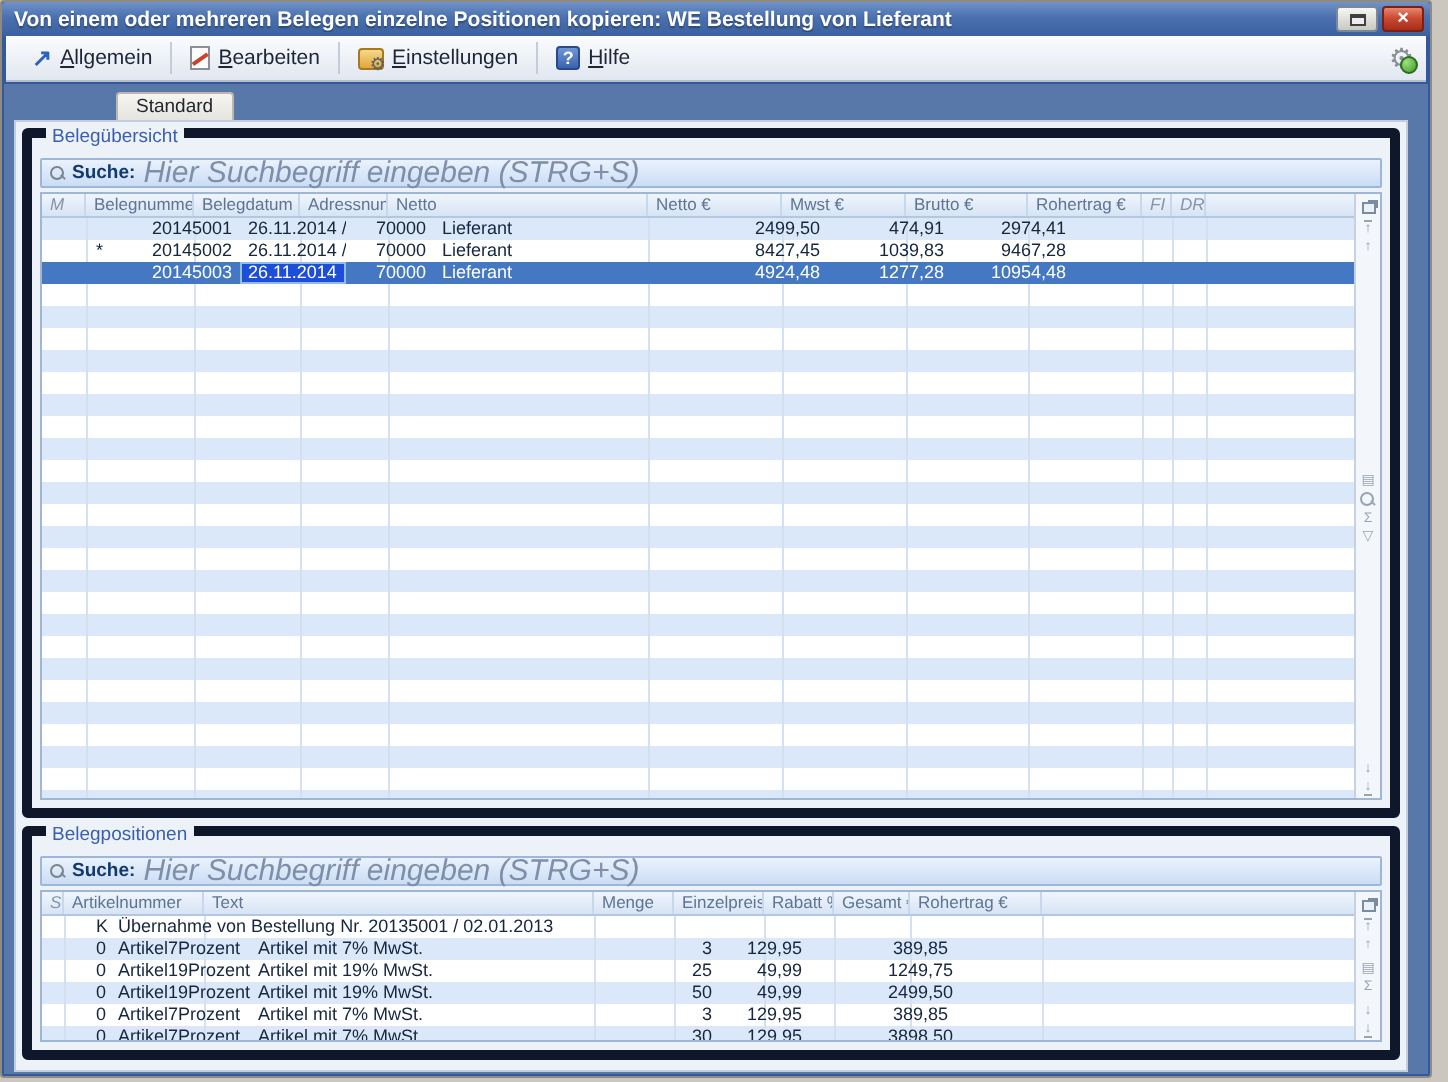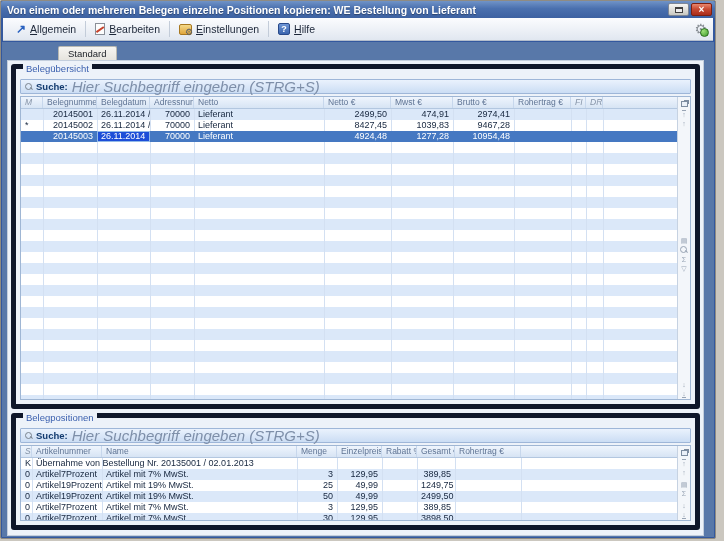--- a/index.html
+++ b/index.html
@@ -74,21 +74,21 @@
     display:flex;flex-direction:column;overflow:hidden;}
   .ghead{height:12px;display:flex;padding-right:13px;
     background:linear-gradient(#EFF5FD,#D7E4F4);border-bottom:1px solid #B3C7E0;}
   .hc{font-size:8.5px;color:#5F7494;line-height:11px;padding-left:4px;overflow:hidden;white-space:nowrap;
     border-right:1px solid #C7D7EC;}
   .hc.it{font-style:italic;color:#8694A8;}
   .gbody{flex:1;position:relative;overflow:hidden;margin-right:13px;}
   .stripes1{background:repeating-linear-gradient(to bottom,#DBE8F9 0 11px,#FFFFFF 11px 22px);}
   .stripes2{background:repeating-linear-gradient(to bottom,#FFFFFF 0 11px,#DBE8F9 11px 22px);}
   .vl{position:absolute;top:0;bottom:0;width:1px;background:#D3E0F2;}
-  .row{position:relative;height:11px;display:flex;}
+  .row{position:relative;height:11px;display:flex;padding-left:23px;}
   .cell{font-size:9px;line-height:11px;color:#16263E;white-space:nowrap;overflow:hidden;padding:0 4px;}
   .num{text-align:right;}
   .row.sel{background:#4578C2;}
   .row.sel .cell{color:#FFFFFF;}
   .cell.active{background:#1d4ed8;box-shadow:inset 0 0 0 1px #93BAE8;}
 
   
   .cM{width:22px;}.cBn{width:54px;}.cBd{width:53px;}.cAn{width:44px;}.cNa{width:130px;}
   .cNe{width:67px;}.cMw{width:62px;}.cBr{width:61px;}.cRo{width:57px;}.cFi{width:15px;}.cDr{width:17px;}
   .cFill{flex:1;border-right:none !important;}
@@ -267,21 +267,21 @@
         <div class="searchbar">
           <span class="mag"></span>
           <span class="search-label">Suche:</span>
           <input class="search-input" type="text" placeholder="Hier Suchbegriff eingeben (STRG+S)" style="">
         </div>
 
         <div class="grid">
           <div class="ghead">
             <div class="hc it pS">S</div>
             <div class="hc pArt">Artikelnummer</div>
-            <div class="hc pTxt">Name</div>
+            <div class="hc pTxt">Text</div>
             <div class="hc pMen">Menge</div>
             <div class="hc pEin">Einzelpreis €</div>
             <div class="hc pRab">Rabatt %</div>
             <div class="hc pGes">Gesamt €</div>
             <div class="hc pRoh">Rohertrag €</div>
             <div class="hc cFill"></div>
           </div>
 
           <div class="gbody stripes2">
             <div class="vl" style="left:11px"></div>

